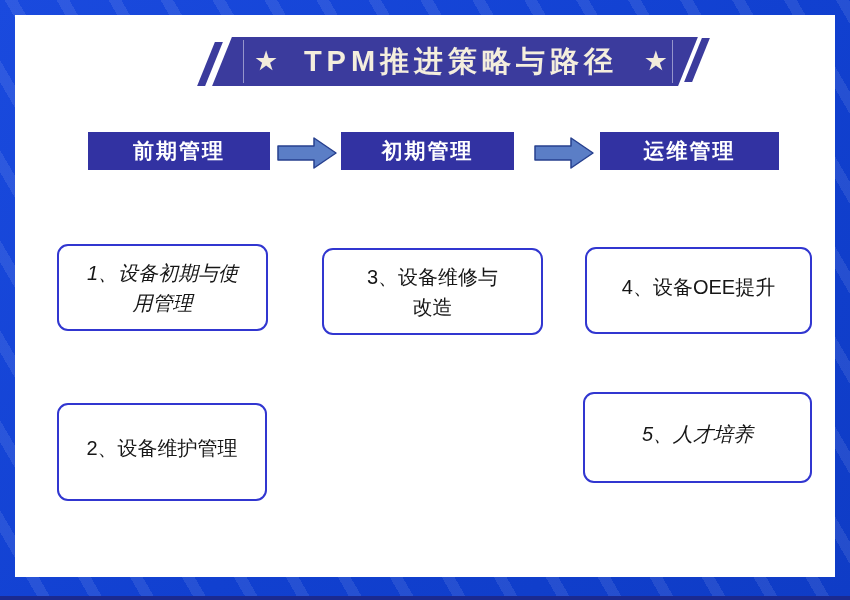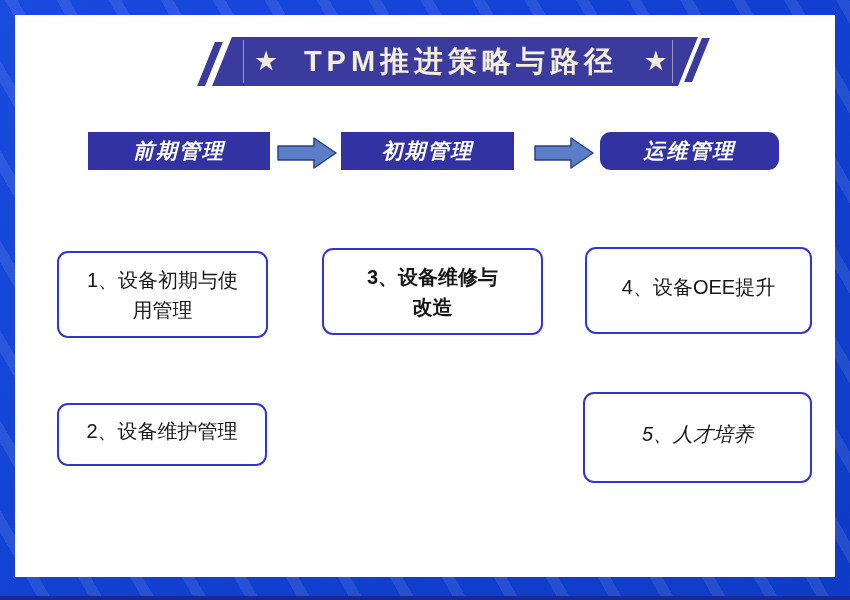--- a/index.html
+++ b/index.html
@@ -51,41 +51,41 @@
   .banner-title{
     flex:1;text-align:center;
     color:#f4eedd;font-size:29px;font-weight:bold;
     letter-spacing:5px;white-space:nowrap;
   }
   
   .stage{
     position:absolute;top:132px;height:38px;
     background:#3232a2;color:#ffffff;
     display:flex;align-items:center;justify-content:center;
-    font-size:21px;font-weight:600;letter-spacing:2px;font-style:italic;
+    font-size:21px;font-weight:600;letter-spacing:2px;
   }
   .stage.s1{left:88px;width:182px;}
   .stage.s2{left:341px;width:173px;}
-  .stage.s3{left:600px;width:179px;border-radius:11px;}
+  .stage.s3{left:600px;width:179px;}
   .flow-arrow{position:absolute;top:136px;width:61px;height:34px;}
   .flow-arrow.a1{left:277px;}
   .flow-arrow.a2{left:534px;}
   .flow-arrow polygon{stroke:#27408f;stroke-width:1.5;stroke-linejoin:round;}
   
   .item-box{
     position:absolute;background:#ffffff;
     border:2px solid #3136d0;border-radius:11px;
     display:flex;flex-direction:column;align-items:center;justify-content:center;
     color:#161616;font-size:20px;line-height:30px;text-align:center;
     box-sizing:border-box;
   }
   .item-box.single{padding-bottom:8px;}
-  .item-box.b1{left:57px;top:251px;width:211px;height:87px;}
-  .item-box.b2{left:57px;top:403px;width:210px;height:63px;}
-  .item-box.b3{left:322px;top:248px;width:221px;height:87px;font-weight:bold;}
+  .item-box.b1{left:57px;top:244px;width:211px;height:87px;font-style:italic;}
+  .item-box.b2{left:57px;top:403px;width:210px;height:98px;}
+  .item-box.b3{left:322px;top:248px;width:221px;height:87px;}
   .item-box.b4{left:585px;top:247px;width:227px;height:87px;}
   .item-box.b5{left:583px;top:392px;width:229px;height:91px;font-style:italic;}
 </style>
 </head>
 <body>
 
 <div class="frame">
   <div class="frame-bottom-strip"></div>
   <div class="canvas"></div>
 

